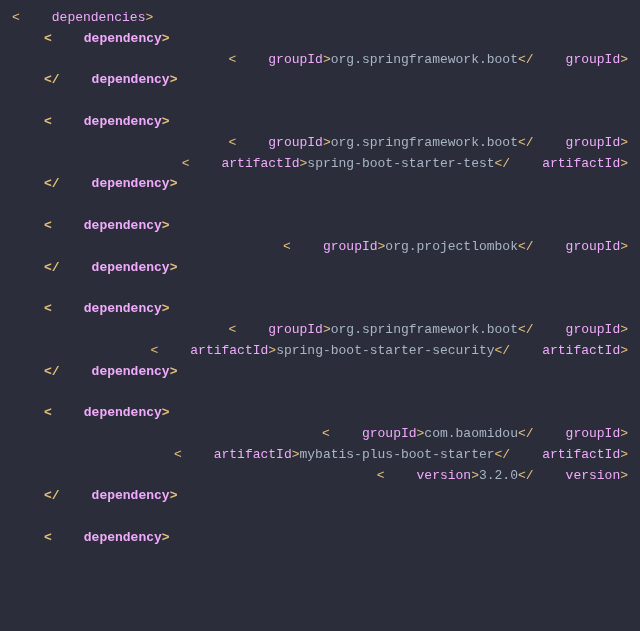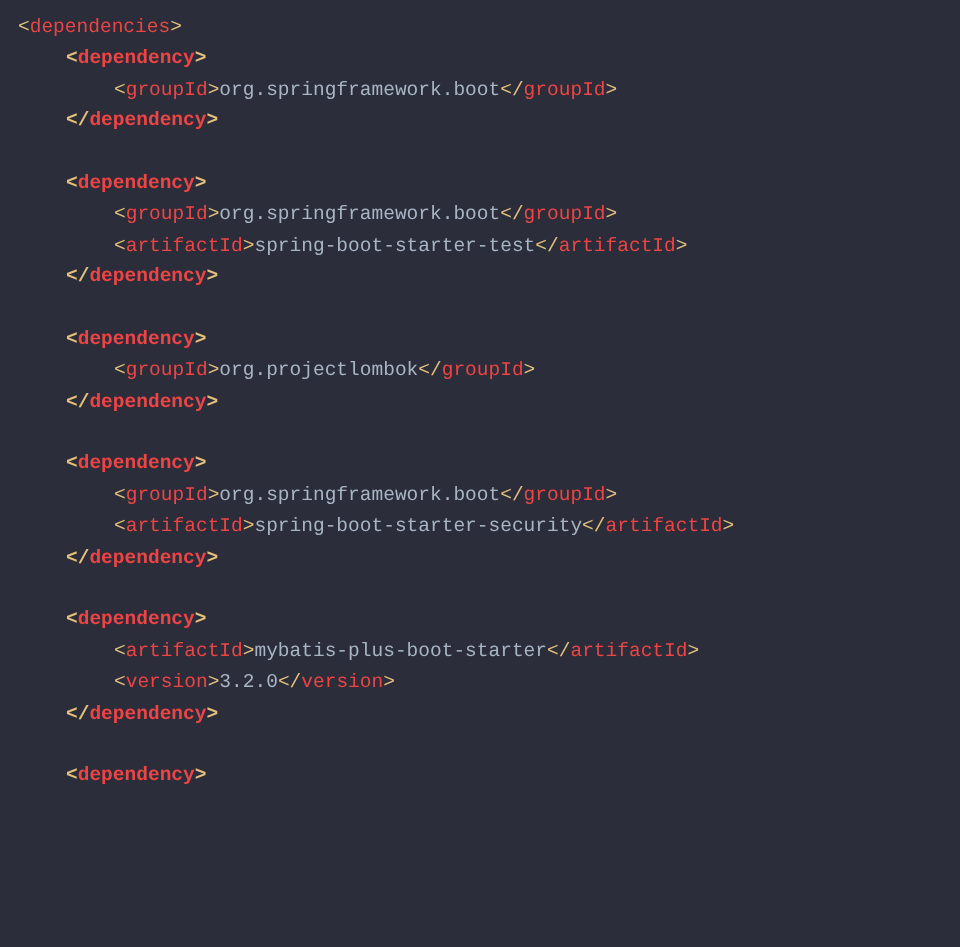--- a/index.html
+++ b/index.html
@@ -10,24 +10,24 @@
     font-size: 13px;
     line-height: 1.6;
     color: #abb2bf;
     width: 640px;
     box-sizing: border-box;
   }
   .line {
     white-space: pre;
   }
   .tag-bracket { color: #e5c07b; }
-  .tag-name { color: #ef4444; }
+  .tag-name { color: #f0abfc; margin-left: 32px; }
   .text-val { color: #a8b5c4; }
   .indent-1 { padding-left: 32px; font-weight: bold; }
-  .indent-2 { padding-left: 64px; }
+  .indent-2 { padding-left: 64px; text-align: right; }
   .blank { height: 1.6em; }
 </style>
 </head>
 <body>
 
 <div>
 
   <div class="line"><span class="tag-bracket">&lt;</span><span class="tag-name">dependencies</span><span class="tag-bracket">&gt;</span></div>
 
   <div class="line indent-1"><span class="tag-bracket">&lt;</span><span class="tag-name">dependency</span><span class="tag-bracket">&gt;</span></div>
@@ -50,20 +50,21 @@
   <div class="blank"></div>
 
   <div class="line indent-1"><span class="tag-bracket">&lt;</span><span class="tag-name">dependency</span><span class="tag-bracket">&gt;</span></div>
   <div class="line indent-2"><span class="tag-bracket">&lt;</span><span class="tag-name">groupId</span><span class="tag-bracket">&gt;</span><span class="text-val">org.springframework.boot</span><span class="tag-bracket">&lt;/</span><span class="tag-name">groupId</span><span class="tag-bracket">&gt;</span></div>
   <div class="line indent-2"><span class="tag-bracket">&lt;</span><span class="tag-name">artifactId</span><span class="tag-bracket">&gt;</span><span class="text-val">spring-boot-starter-security</span><span class="tag-bracket">&lt;/</span><span class="tag-name">artifactId</span><span class="tag-bracket">&gt;</span></div>
   <div class="line indent-1"><span class="tag-bracket">&lt;/</span><span class="tag-name">dependency</span><span class="tag-bracket">&gt;</span></div>
 
   <div class="blank"></div>
 
   <div class="line indent-1"><span class="tag-bracket">&lt;</span><span class="tag-name">dependency</span><span class="tag-bracket">&gt;</span></div>
+  <div class="line indent-2"><span class="tag-bracket">&lt;</span><span class="tag-name">groupId</span><span class="tag-bracket">&gt;</span><span class="text-val">com.baomidou</span><span class="tag-bracket">&lt;/</span><span class="tag-name">groupId</span><span class="tag-bracket">&gt;</span></div>
   <div class="line indent-2"><span class="tag-bracket">&lt;</span><span class="tag-name">artifactId</span><span class="tag-bracket">&gt;</span><span class="text-val">mybatis-plus-boot-starter</span><span class="tag-bracket">&lt;/</span><span class="tag-name">artifactId</span><span class="tag-bracket">&gt;</span></div>
   <div class="line indent-2"><span class="tag-bracket">&lt;</span><span class="tag-name">version</span><span class="tag-bracket">&gt;</span><span class="text-val">3.2.0</span><span class="tag-bracket">&lt;/</span><span class="tag-name">version</span><span class="tag-bracket">&gt;</span></div>
   <div class="line indent-1"><span class="tag-bracket">&lt;/</span><span class="tag-name">dependency</span><span class="tag-bracket">&gt;</span></div>
 
   <div class="blank"></div>
 
   <div class="line indent-1"><span class="tag-bracket">&lt;</span><span class="tag-name">dependency</span><span class="tag-bracket">&gt;</span></div>
 
 </div>
 

